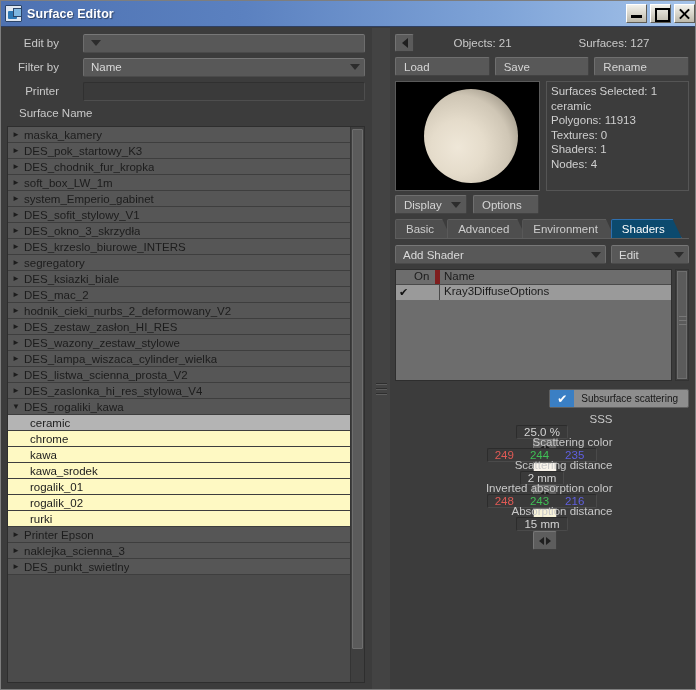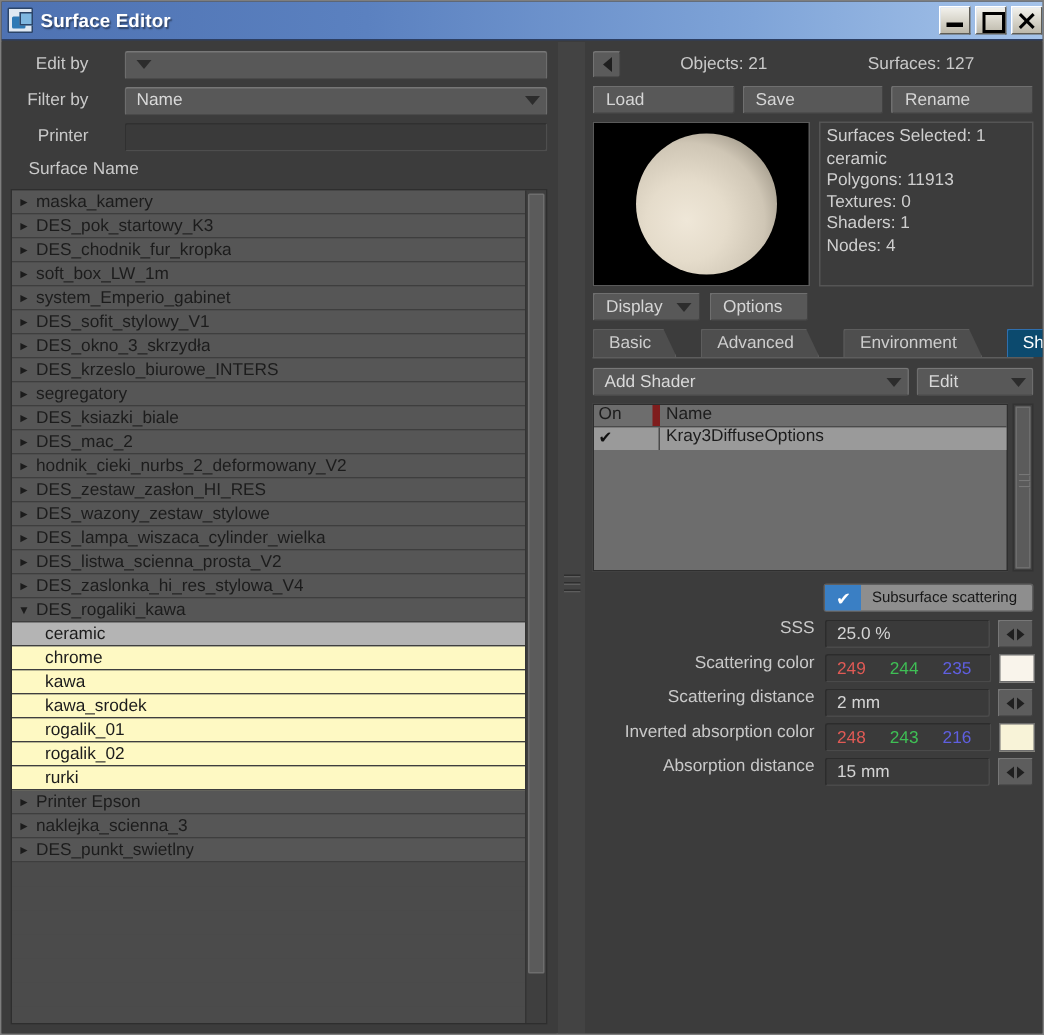--- a/index.html
+++ b/index.html
@@ -297,21 +297,20 @@
   .do-btn.display { width: 72px; }
   .do-btn.display .dtxt { flex: 1 1 auto; }
   .do-btn.options { width: 66px; justify-content: flex-start; }
 
   
   #tabs {
     display: flex; align-items: flex-end;
     height: 20px;
     border-bottom: 1px solid #5d5d5d;
     margin-bottom: 6px;
-    gap: 20px;
   }
   .tab {
     height: 19px;
     background: #4e4e4e;
     color: #cdcdcd;
     font-size: 11.5px;
     display: flex; align-items: center;
     padding: 0 9px 0 10px;
     margin-right: -4px;
     border: 1px solid #5d5d5d;
@@ -345,21 +344,21 @@
     background: #6d6d6d;
     border: 1px solid #2e2e2e;
     display: flex; flex-direction: column;
   }
   .shdr-head {
     display: flex; height: 15px;
     background: #6d6d6d;
     border-bottom: 1px solid #4a4a4a;
     font-size: 11.5px; color: #1c1c1c;
   }
-  .shdr-head .c-on   { width: 44px; padding-left: 3px; border-right: 5px solid #7f1d1d; }
+  .shdr-head .c-on   { width: 44px; padding-left: 18px; border-right: 5px solid #7f1d1d; }
   .shdr-head .c-name { flex: 1 1 auto; padding-left: 4px; }
   .shdr-row {
     display: flex; height: 15px;
     background: #9a9a9a;
     font-size: 11.5px; color: #1c1c1c;
     cursor: pointer;
   }
   .shdr-row .c-on {
     width: 44px; border-right: 1px solid #4a4a4a;
     display: flex; align-items: center; justify-content: flex-start;
@@ -404,22 +403,22 @@
     width: 24px; height: 17px;
     background: #3a7fc4;
     display: flex; align-items: center; justify-content: center;
     color: #fff; font-size: 12px;
     margin-right: 7px;
   }
   .cbwrap .cblabel { font-size: 10px; color: #171717; white-space: nowrap; }
 
   
   .prow {
-    display: flex; 
-    height: 19px; margin-bottom: 4px;
+    display: flex; align-items: center;
+    height: 19px; margin-bottom: 4px; flex-direction: column;
   }
   .prow .plabel {
     width: 148px; text-align: right;
     font-size: 11.5px; color: #c9c9c9;
     margin-right: 7px; white-space: nowrap;
     flex: 0 0 auto;
   }
   .pinput {
     flex: 1 1 auto; height: 19px;
     background: #3a3a3a;

